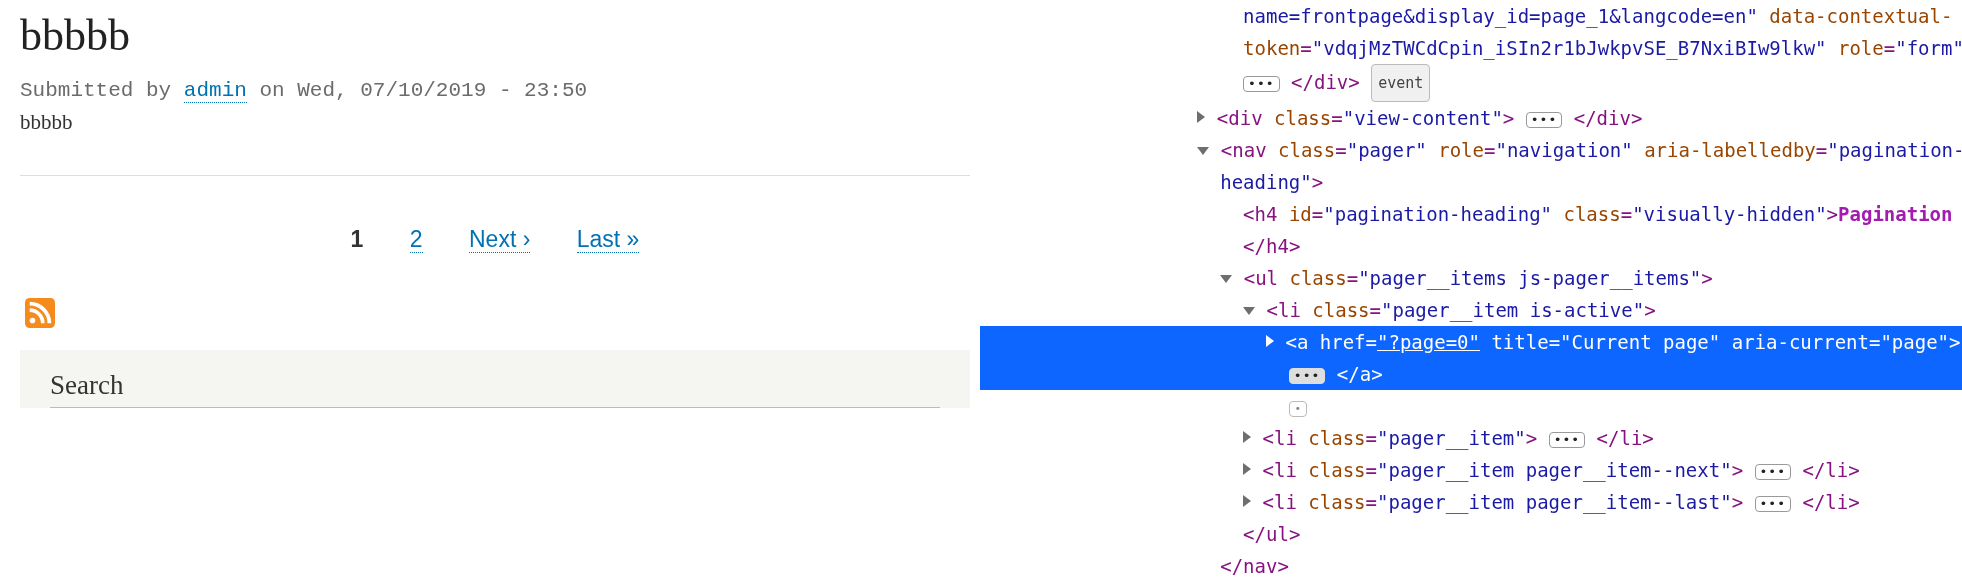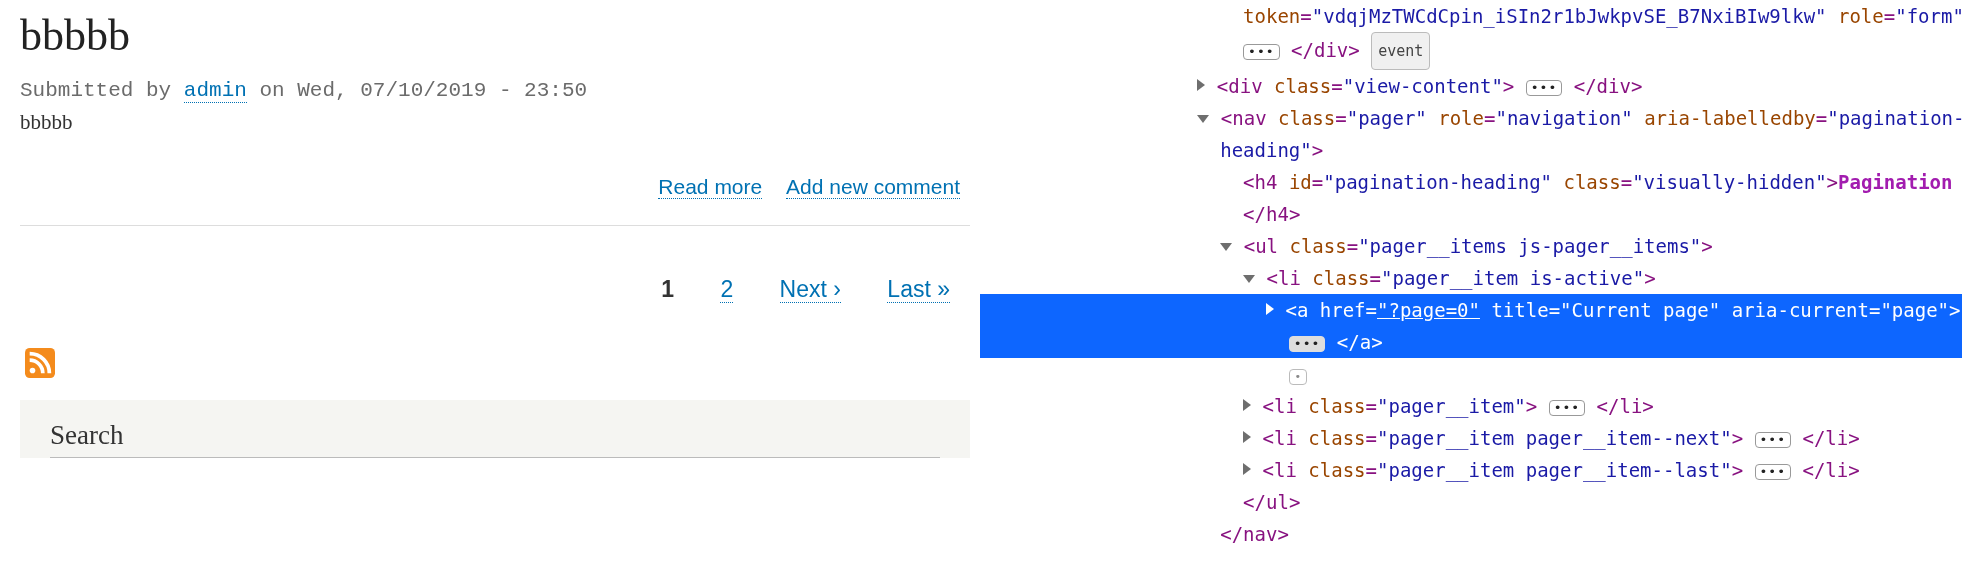--- a/index.html
+++ b/index.html
@@ -50,21 +50,21 @@
   text-decoration: none;
   border-bottom: 1px dotted #0071b3;
   margin-left: 18px;
 }
 hr.sep {
   border: none;
   border-top: 1px solid #ddd;
   margin: 10px 0 50px 0;
 }
 .pager {
-  text-align: right;
+  text-align: center;
   font-family: Helvetica, Arial, sans-serif;
   font-size: 23px;
   margin-bottom: 45px;
 }
 .pager span, .pager a {
   margin: 0 20px;
 }
 .pager .current {
   font-weight: bold;
   color: #333;
@@ -189,43 +189,40 @@
 </style>
 </head>
 <body>
 
 <div class="left-panel">
   <h1 class="article-title">bbbbb</h1>
   <p class="meta">
     <span>Submitted by </span><a href="#">admin</a><span> on Wed, 07/10/2019 - 23:50</span>
   </p>
   <p class="body-text">bbbbb</p>
-  <div class="links-row">
-    <a href="#">Read more</a>
-    <a href="#">Add new comment</a>
-  </div>
   <hr class="sep">
   <div class="pager">
     <span class="current">1</span>
     <a href="#">2</a>
     <a href="#">Next ›</a>
     <a href="#">Last »</a>
   </div>
   <svg class="rss-icon" viewBox="0 0 32 32">
     <rect x="0" y="0" width="32" height="32" rx="5" fill="#f48b1c"></rect>
     <circle cx="8" cy="24" r="3" fill="#fff"></circle>
     <path d="M5 13 a14 14 0 0 1 14 14" fill="none" stroke="#fff" stroke-width="4"></path>
     <path d="M5 6 a21 21 0 0 1 21 21" fill="none" stroke="#fff" stroke-width="4"></path>
   </svg>
   <div class="search-block">
     <span class="search-label">Search</span>
   </div>
 </div>
 
 <div class="devtools">
+<div class="row">                       <span class="dt-val">name=frontpage&amp;display_id=page_1&amp;langcode=en" </span><span class="dt-attr">data-contextual-</span></div>
 <div class="row">                       <span class="dt-attr">token</span><span class="dt-punct">=</span><span class="dt-val">"vdqjMzTWCdCpin_iSIn2r1bJwkpvSE_B7NxiBIw9lkw"</span> <span class="dt-attr">role</span><span class="dt-punct">=</span><span class="dt-val">"form"</span></div>
 <div class="row">                       <span class="ellipsis-badge">•••</span> <span class="dt-punct">&lt;/</span><span class="dt-tag">div</span><span class="dt-punct">&gt;</span> <span class="event-badge">event</span></div>
 <div class="row">                   <span class="tri tri-right"></span> <span class="dt-punct">&lt;</span><span class="dt-tag">div</span> <span class="dt-attr">class</span><span class="dt-punct">=</span><span class="dt-val">"view-content"</span><span class="dt-punct">&gt;</span> <span class="ellipsis-badge">•••</span> <span class="dt-punct">&lt;/</span><span class="dt-tag">div</span><span class="dt-punct">&gt;</span></div>
 <div class="row">                   <span class="tri tri-down"></span> <span class="dt-punct">&lt;</span><span class="dt-tag">nav</span> <span class="dt-attr">class</span><span class="dt-punct">=</span><span class="dt-val">"pager"</span> <span class="dt-attr">role</span><span class="dt-punct">=</span><span class="dt-val">"navigation"</span> <span class="dt-attr">aria-labelledby</span><span class="dt-punct">=</span><span class="dt-val">"pagination-</span></div>
 <div class="row">                     <span class="dt-val">heading"</span><span class="dt-punct">&gt;</span></div>
 <div class="row">                       <span class="dt-punct">&lt;</span><span class="dt-tag">h4</span> <span class="dt-attr">id</span><span class="dt-punct">=</span><span class="dt-val">"pagination-heading"</span> <span class="dt-attr">class</span><span class="dt-punct">=</span><span class="dt-val">"visually-hidden"</span><span class="dt-punct">&gt;</span><span class="dt-text">Pagination</span></div>
 <div class="row">                       <span class="dt-punct">&lt;/</span><span class="dt-tag">h4</span><span class="dt-punct">&gt;</span></div>
 <div class="row">                     <span class="tri tri-down"></span> <span class="dt-punct">&lt;</span><span class="dt-tag">ul</span> <span class="dt-attr">class</span><span class="dt-punct">=</span><span class="dt-val">"pager__items js-pager__items"</span><span class="dt-punct">&gt;</span></div>
 <div class="row">                       <span class="tri tri-down"></span> <span class="dt-punct">&lt;</span><span class="dt-tag">li</span> <span class="dt-attr">class</span><span class="dt-punct">=</span><span class="dt-val">"pager__item is-active"</span><span class="dt-punct">&gt;</span></div>
 <div class="row selected">                         <span class="tri tri-white-right"></span> <span class="dt-punct">&lt;</span><span class="dt-tag">a</span> <span class="dt-attr">href</span><span class="dt-punct">=</span><span class="dt-attr-link">"?page=0"</span> <span class="dt-attr">title</span><span class="dt-punct">=</span><span class="dt-val">"Current page"</span> <span class="dt-attr">aria-current</span><span class="dt-punct">=</span><span class="dt-val">"page"</span><span class="dt-punct">&gt;</span></div>

